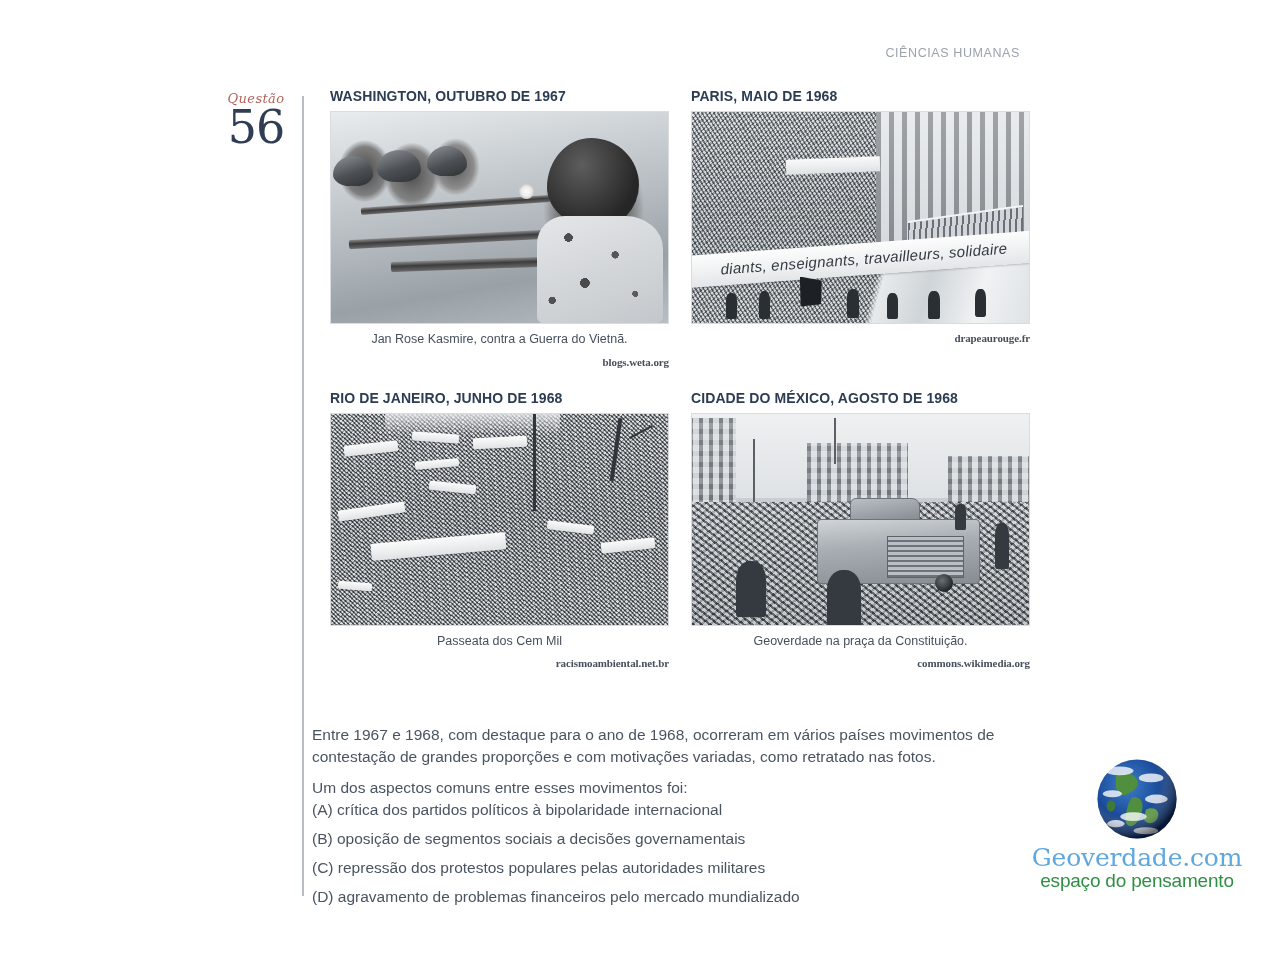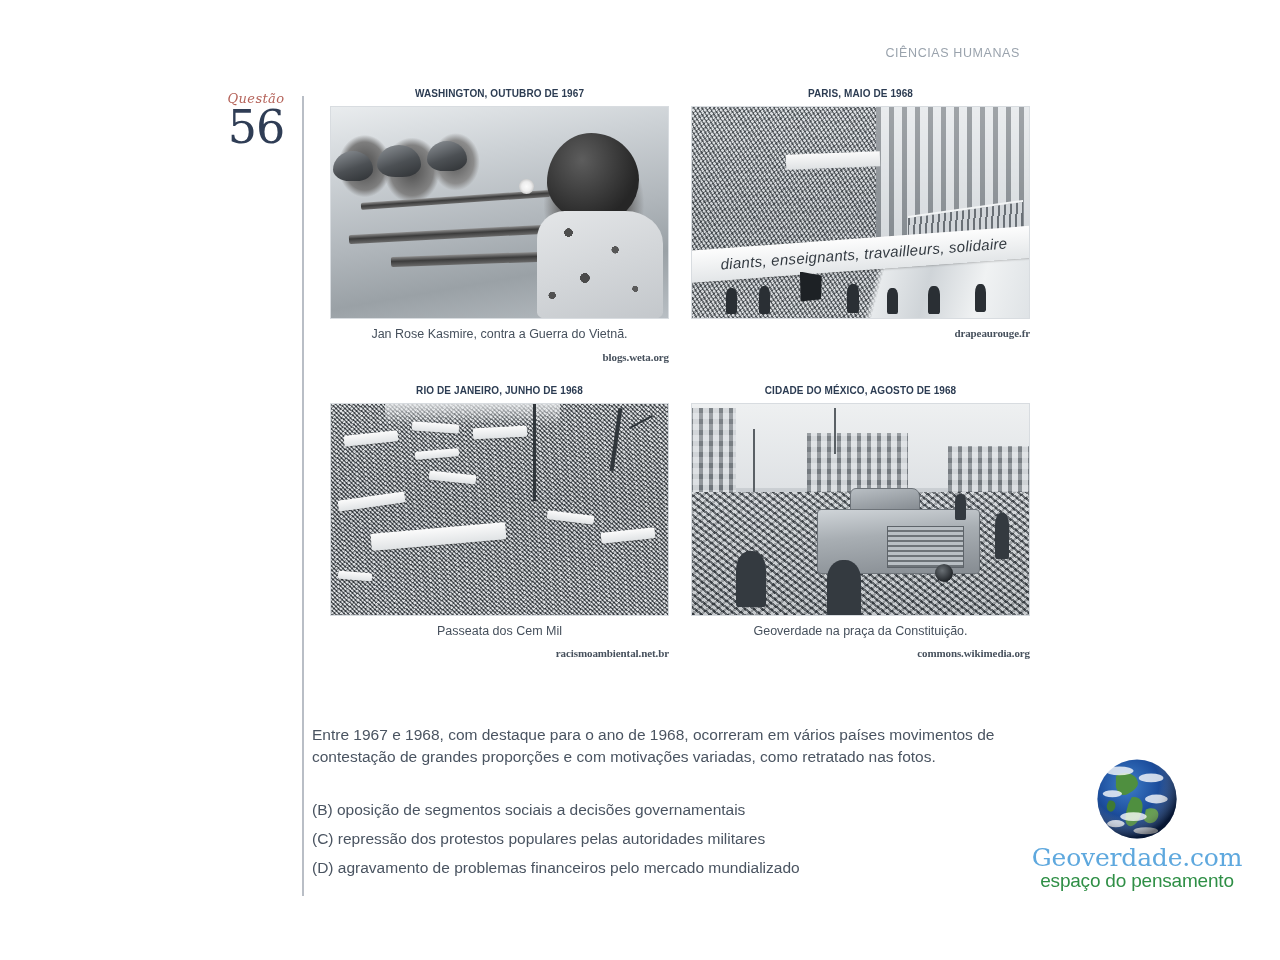--- a/index.html
+++ b/index.html
@@ -74,23 +74,22 @@
   .fig-row {
     display: flex;
     gap: 22px;
   }
   .fig {
     width: 339px;
   }
   .fig-title {
     font-family: "Liberation Sans", sans-serif;
     font-weight: bold;
-    font-size: 10px;
+    font-size: 14px;
     color: #2c3c52;
-    text-align: center;
     letter-spacing: 0.1px;
     margin-bottom: 7px;
     white-space: nowrap;
   }
   .fig-img {
     width: 100%;
     height: 213px;
     border: 1px solid #d8dce0;
     box-sizing: border-box;
     overflow: hidden;
@@ -473,23 +472,25 @@
       </div>
       <div class="fig-caption">Geoverdade na praça da Constituição.</div>
       <div class="fig-source">commons.wikimedia.org</div>
     </div>
 
   </div>
 </div>
 
 <div class="statement">
   <p>Entre 1967 e 1968, com destaque para o ano de 1968, ocorreram em vários países movimentos de contestação de grandes proporções e com motivações variadas, como retratado nas fotos.</p>
+  <p class="lead2">Um dos aspectos comuns entre esses movimentos foi:</p>
 </div>
 
 <div class="alternatives">
+  <div class="alt">(A) crítica dos partidos políticos à bipolaridade internacional</div>
   <div class="alt">(B) oposição de segmentos sociais a decisões governamentais</div>
   <div class="alt">(C) repressão dos protestos populares pelas autoridades militares</div>
   <div class="alt">(D) agravamento de problemas financeiros pelo mercado mundializado</div>
 </div>
 
 <div class="logo">
   <svg class="globe-wrap" viewBox="0 0 100 100">
     <defs>
       <radialGradient id="oc" cx="38%" cy="32%" r="72%">
         <stop offset="0%" stop-color="#3f7ec9"></stop>

